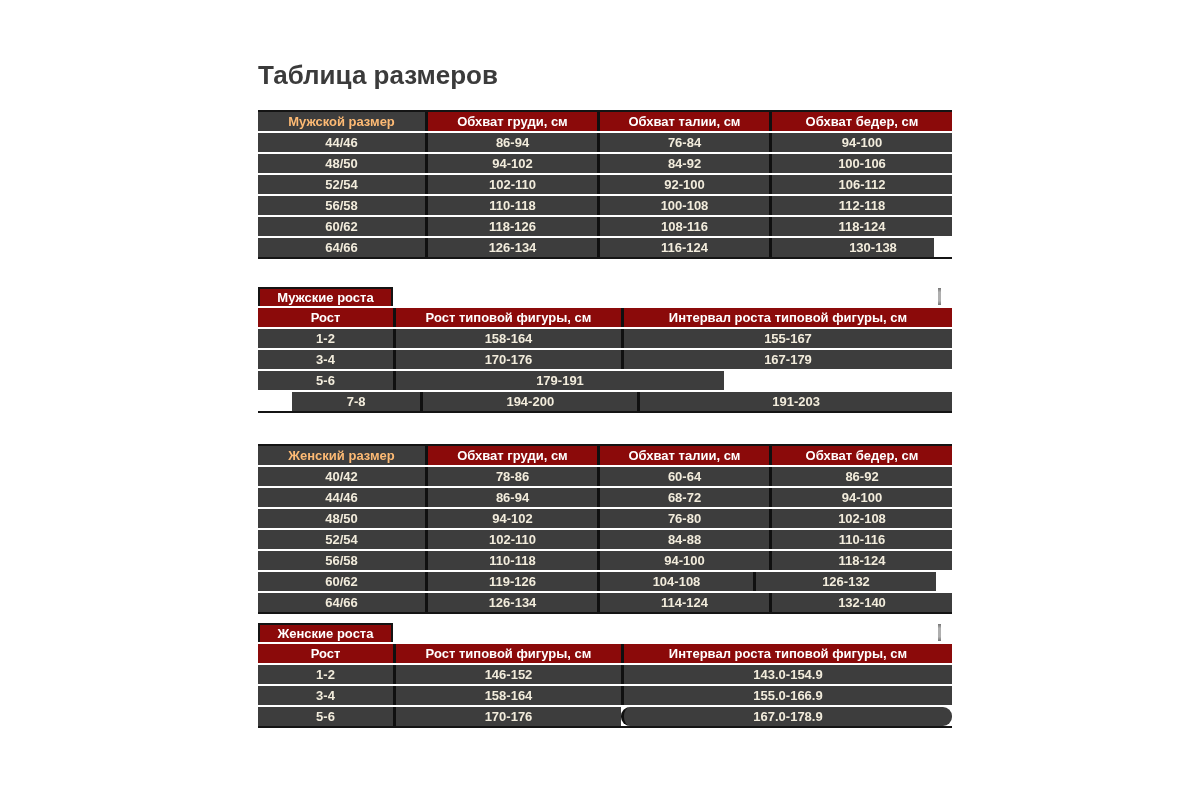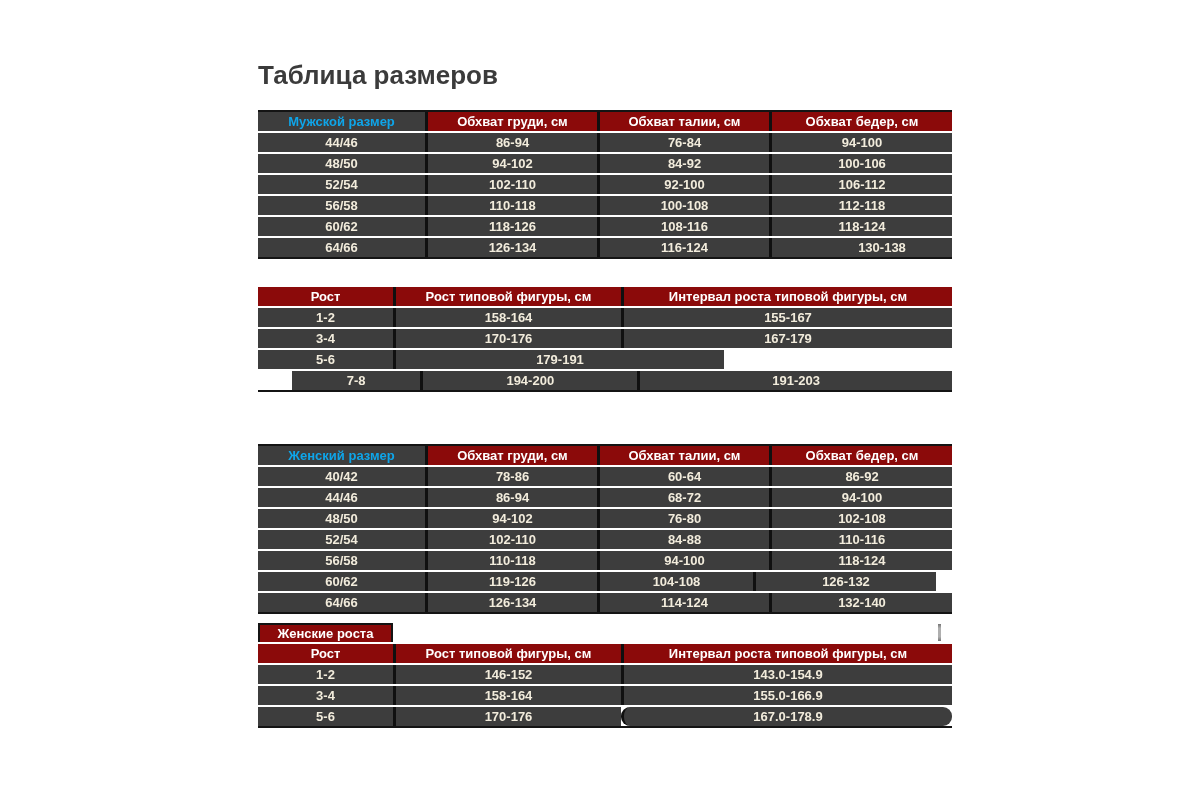--- a/index.html
+++ b/index.html
@@ -46,21 +46,21 @@
     justify-content: center;
     font-size: 13px;
     font-weight: bold;
     border-left: 3px solid #101010;
     overflow: hidden;
     white-space: nowrap;
   }
   .tcell:first-child { border-left: none; }
   .cell-dark { background: #3d3d3d; color: #f2ecdc; }
   .cell-red  { background: #8b0a0a; color: #ffffff; }
-  .header-row .cell-dark { color: #0ea5e9; }
+  .header-row .cell-dark { color: #fdba74; }
   .title-row {
     display: flex;
     height: 19px;
     margin-bottom: 2px;
     position: relative;
   }
   .title-cell {
     box-sizing: border-box;
     display: flex;
     align-items: center;
@@ -122,24 +122,28 @@
         <div class="trow">
           <div class="tcell cell-dark" style="width: 167px;">60/62</div>
           <div class="tcell cell-dark" style="width: 172px;">118-126</div>
           <div class="tcell cell-dark" style="width: 172px;">108-116</div>
           <div class="tcell cell-dark" style="width: 183px;">118-124</div>
         </div>
         <div class="trow">
           <div class="tcell cell-dark" style="width: 167px;">64/66</div>
           <div class="tcell cell-dark" style="width: 172px;">126-134</div>
           <div class="tcell cell-dark" style="width: 172px;">116-124</div>
-          <div class="tcell cell-dark" style="width: 183px; padding-left: 40px;">130-138</div>
+          <div class="tcell cell-dark" style="width: 165px; padding-left: 40px;">130-138</div>
         </div>
       </div>
       <div class="sizing-table bordered-bottom" style="top: 287px;">
+        <div class="title-row">
+          <div class="title-cell" style="width: 135px;">Мужские роста</div>
+          <div class="edge-mark"></div>
+        </div>
         <div class="trow header-row">
           <div class="tcell cell-red" style="width: 135px;">Рост</div>
           <div class="tcell cell-red" style="width: 228px;">Рост типовой фигуры, см</div>
           <div class="tcell cell-red" style="width: 331px;">Интервал роста типовой фигуры, см</div>
         </div>
         <div class="trow">
           <div class="tcell cell-dark" style="width: 135px;">1-2</div>
           <div class="tcell cell-dark" style="width: 228px;">158-164</div>
           <div class="tcell cell-dark" style="width: 331px;">155-167</div>
         </div>

